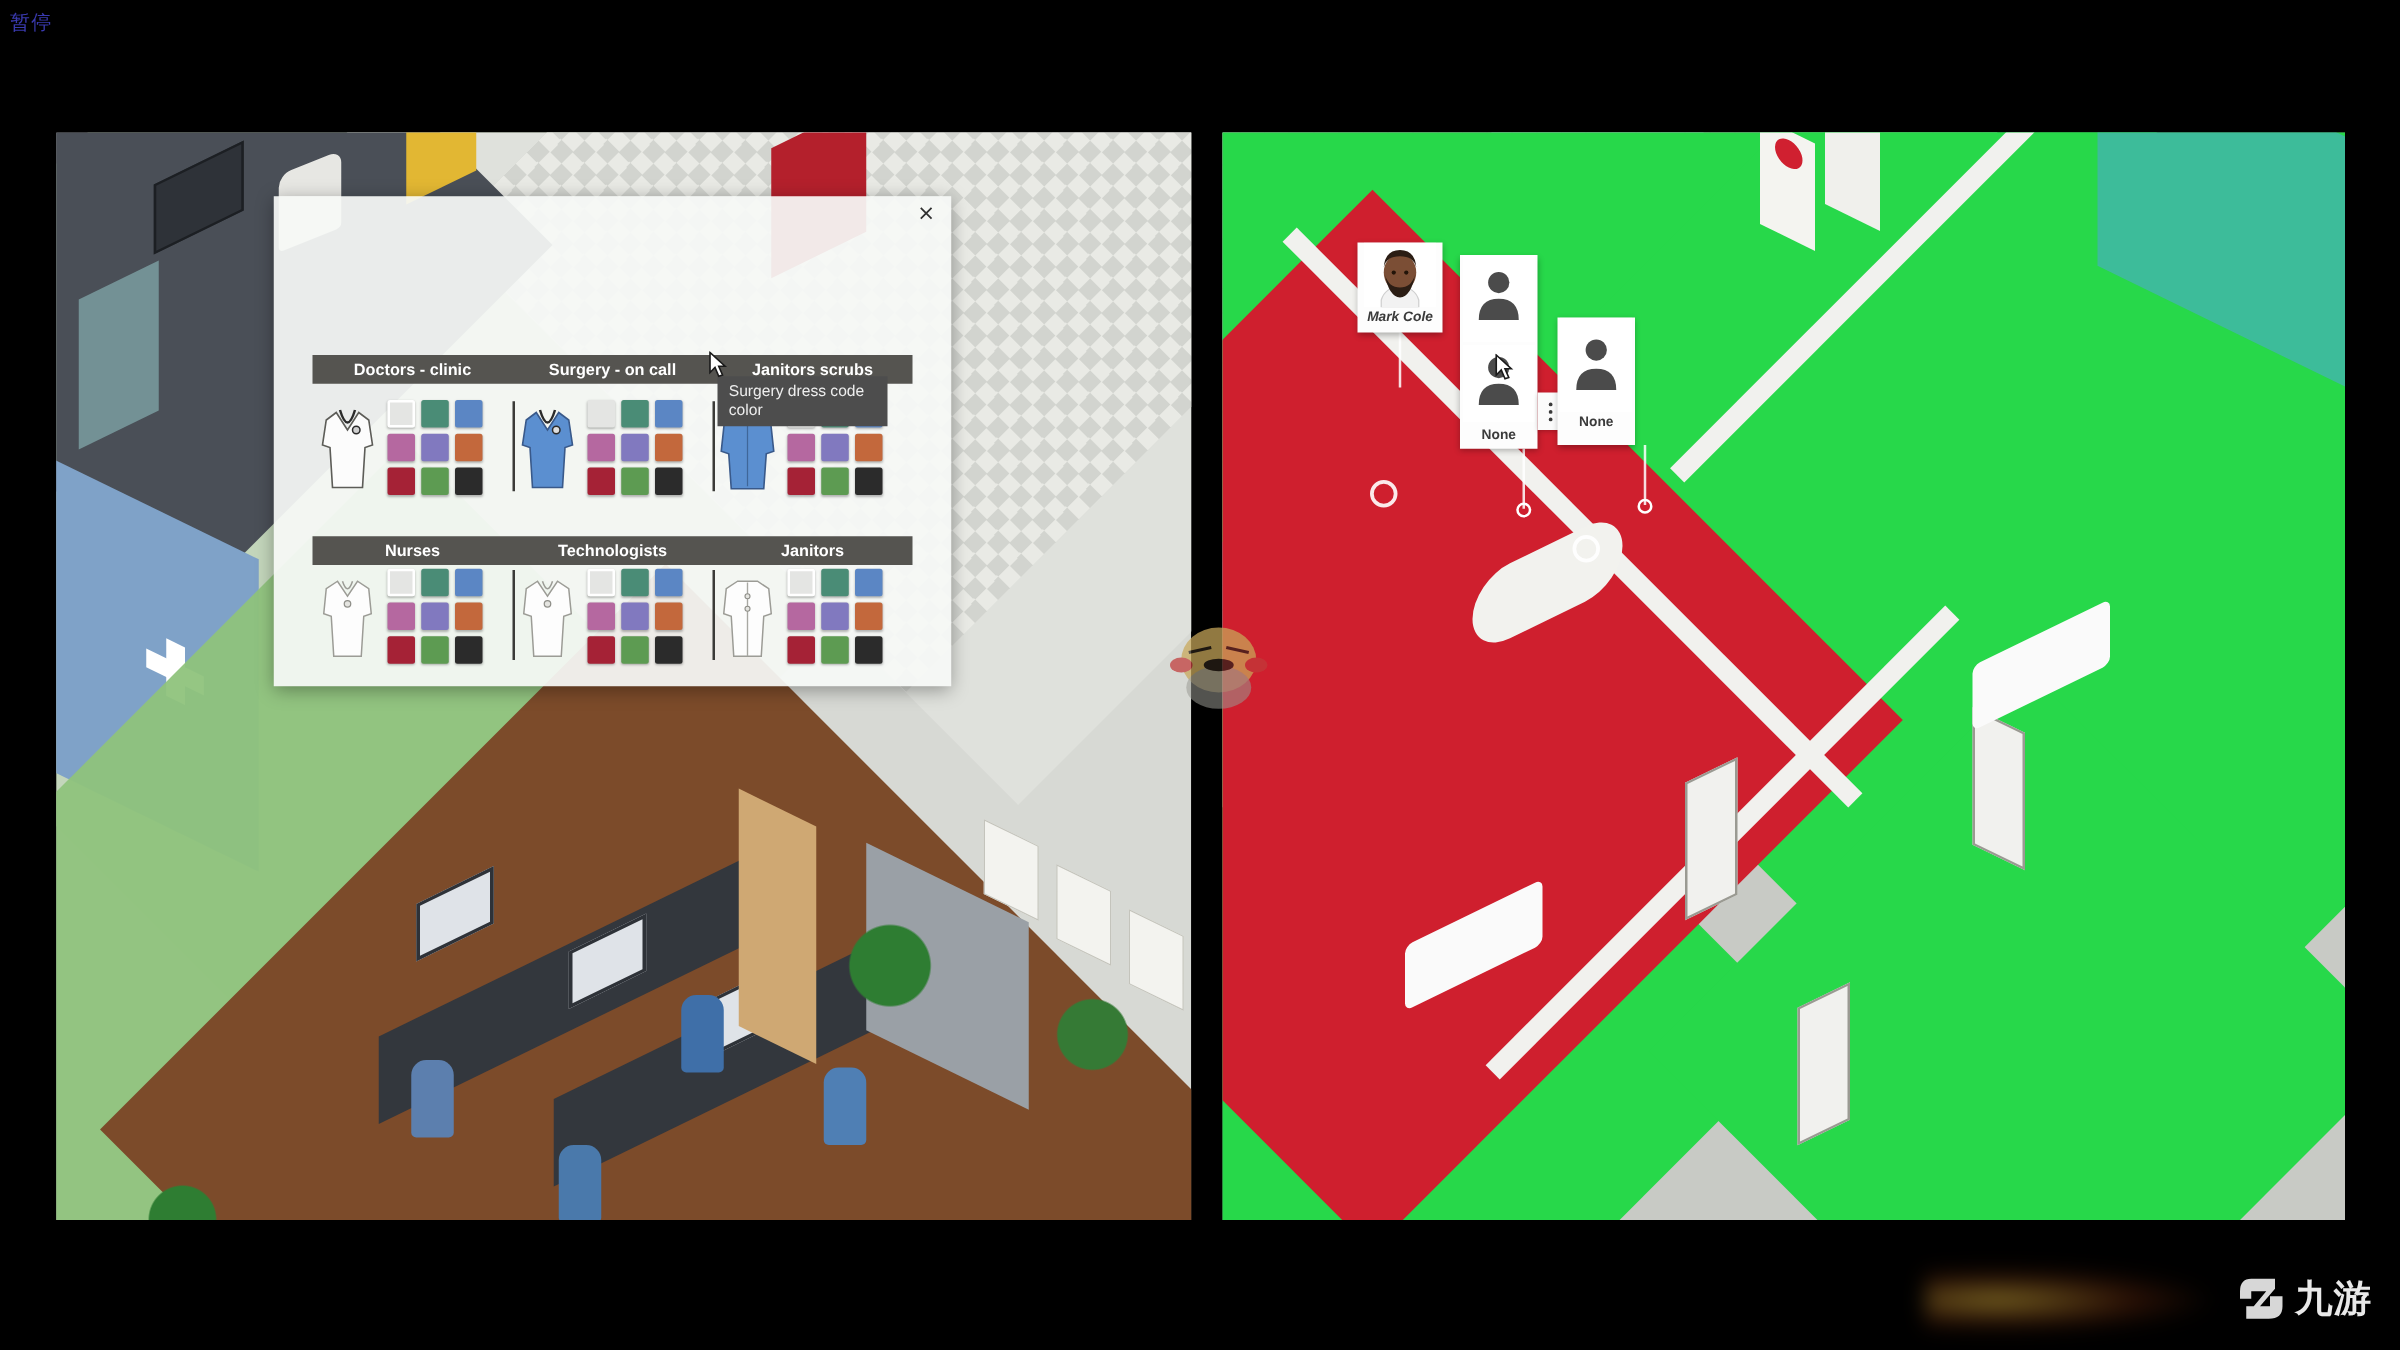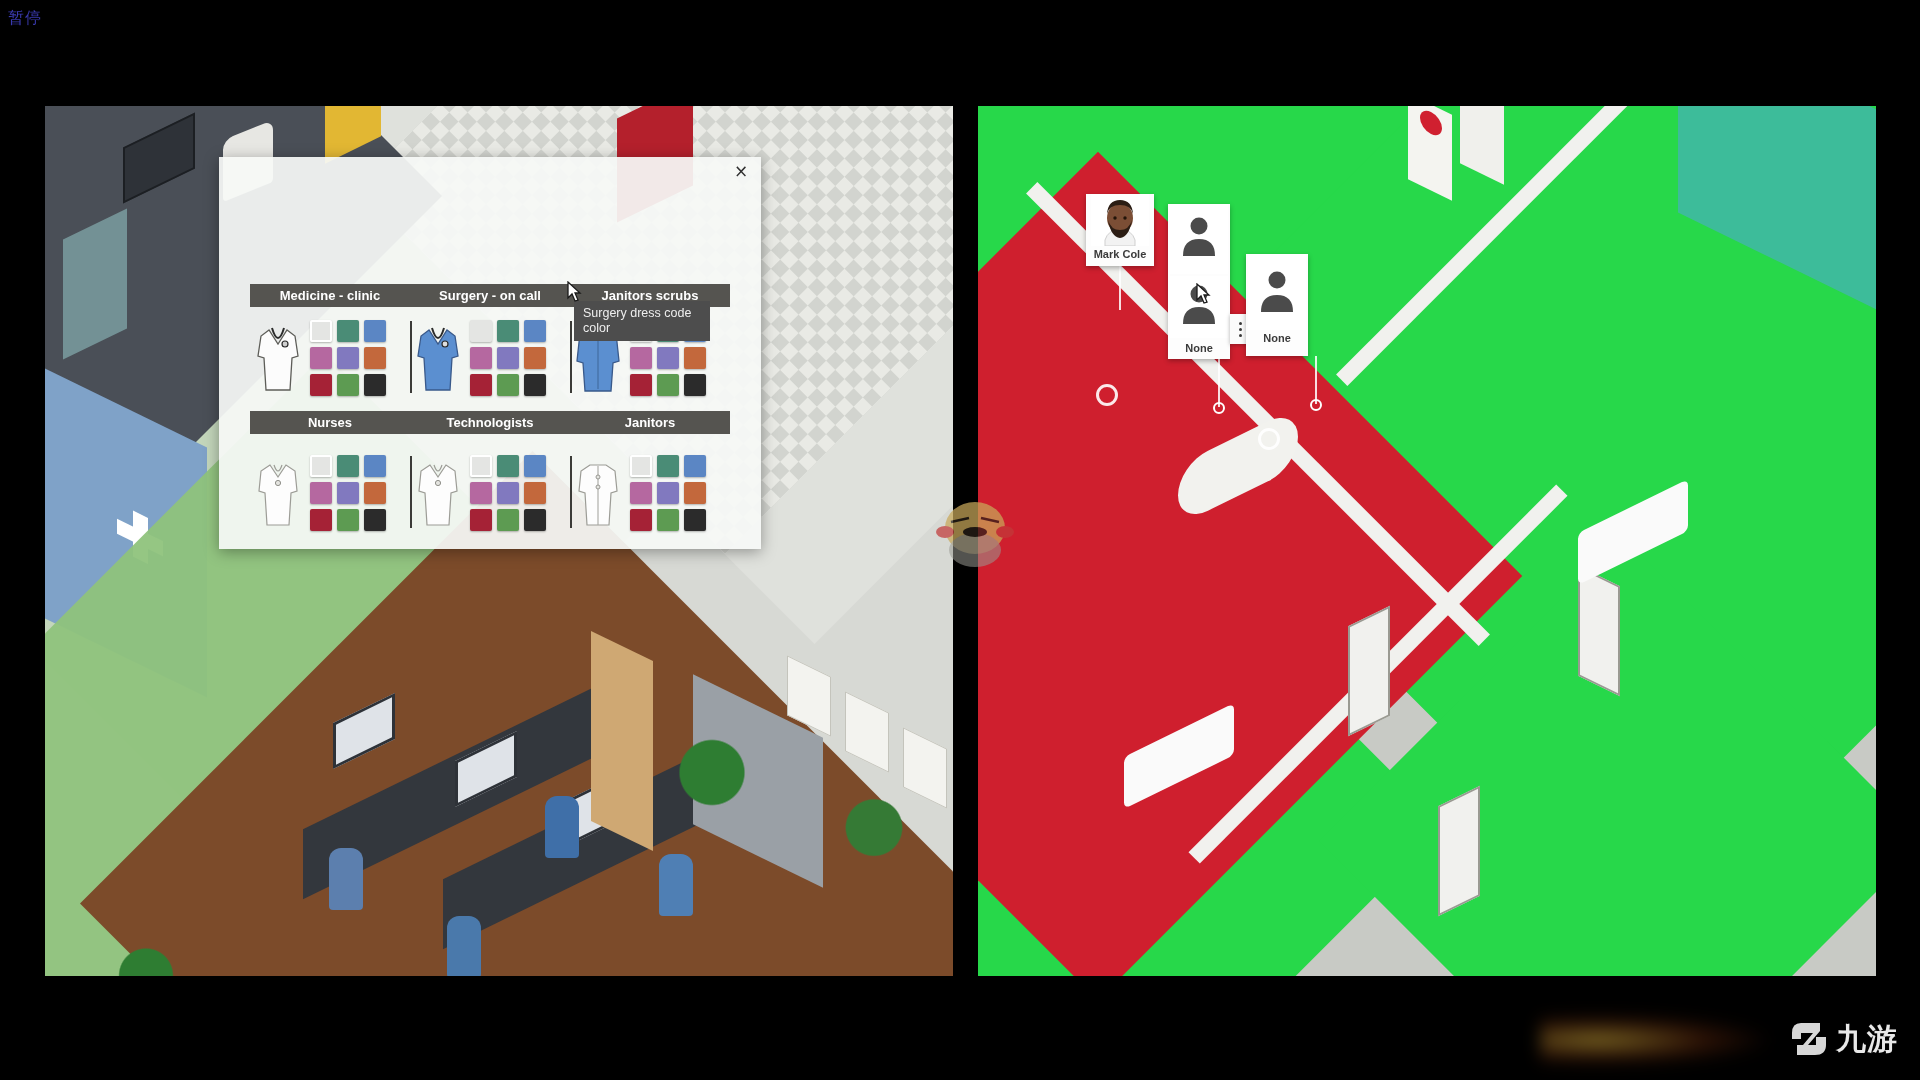--- a/index.html
+++ b/index.html
@@ -76,21 +76,21 @@
   
   .cat-bar{
     position:absolute; left:31px; width:480px; height:23px;
     background:#555450; display:flex;
   }
   .cat-bar .cat-label{
     flex:1; text-align:center; color:#ffffff; font-size:13px; font-weight:bold;
     line-height:23px;
   }
   #cat-bar-1{ top:127px; }
-  #cat-bar-2{ top:254px; }
+  #cat-bar-2{ top:272px; }
 
   .group-row{ position:absolute; left:31px; width:480px; height:86px; display:flex; }
   #group-row-1{ top:158px; }
   #group-row-2{ top:293px; }
 
   .group{ flex:1; display:flex; align-items:center; position:relative; }
   .group + .group::before{
     content:""; position:absolute; left:0; top:6px; width:2px; height:72px;
     background:#3b3b38;
   }
@@ -217,21 +217,21 @@
 
     <div class="iso" style="left:572px;top:-6px;width:76px;height:104px;background:#b4202c;transform:skewY(-26deg);"></div>
     <div class="iso" style="left:280px;top:-14px;width:56px;height:58px;background:#e2b733;transform:skewY(-26deg);"></div>
 
     <div id="dress-dialog" style="left:174px;top:51px;">
 
       <div id="dress-close">×</div>
 
 
       <div class="cat-bar" id="cat-bar-1">
-        <div class="cat-label">Medicine - clinic</div>
+        <div class="cat-label">Doctors - clinic</div>
         <div class="cat-label">Surgery - on call</div>
         <div class="cat-label">Janitors scrubs</div>
       </div>
 
       <div class="group-row" id="group-row-1">
 
         <div class="group">
           <div class="uniform">
             <svg width="46" height="72" viewBox="0 0 46 72">
               <path d="M14 8 L6 14 L3 34 L9 36 L11 68 L35 68 L37 36 L43 34 L40 14 L32 8 L23 22 Z" fill="#fcfcfc" stroke="#5d5d58" stroke-width="1.3"></path>
@@ -413,21 +413,21 @@
 
     <div class="iso" style="left:118px;top:278px;width:22px;height:22px;border:3px solid #fff;border-radius:50%;opacity:.9;"></div>
     <div class="iso" style="left:280px;top:322px;width:22px;height:22px;border:3px solid #fff;border-radius:50%;opacity:.9;"></div>
 
     <div class="card-stem" style="left:141px;top:160px;height:44px;"></div>
     <div class="card-stem" style="left:240px;top:253px;height:48px;"></div>
     <div class="card-stem" style="left:337px;top:250px;height:48px;"></div>
     <div class="stem-dot" style="left:235px;top:296px;"></div>
     <div class="stem-dot" style="left:332px;top:293px;"></div>
 
-    <div class="staff-card" style="left:108px;top:88px;width:68px;height:72px;">
+    <div class="staff-card" style="left:108px;top:88px;width:68px;height:72px;font-style:italic;">
       <div class="card-portrait">
         <svg class="person-glyph" viewBox="0 0 58 52" preserveAspectRatio="xMidYMid meet">
           <rect x="0" y="0" width="58" height="52" fill="#ffffff"></rect>
           <path d="M14 46 Q17 36 29 35 Q41 36 44 46 L44 52 L14 52 Z" fill="#f2f2f2" stroke="#cfcfcf"></path>
           <ellipse cx="29" cy="24" rx="13" ry="15" fill="#7b4e35"></ellipse>
           <path d="M16 20 Q17 6 29 6 Q41 6 42 20 Q40 11 29 11 Q18 11 16 20 Z" fill="#2b1d14"></path>
           <path d="M17 26 Q20 43 29 44 Q38 43 41 26 Q38 36 29 36 Q20 36 17 26 Z" fill="#2b1d14"></path>
           <circle cx="24" cy="24" r="1.7" fill="#221409"></circle>
           <circle cx="34" cy="24" r="1.7" fill="#221409"></circle>
         </svg>

